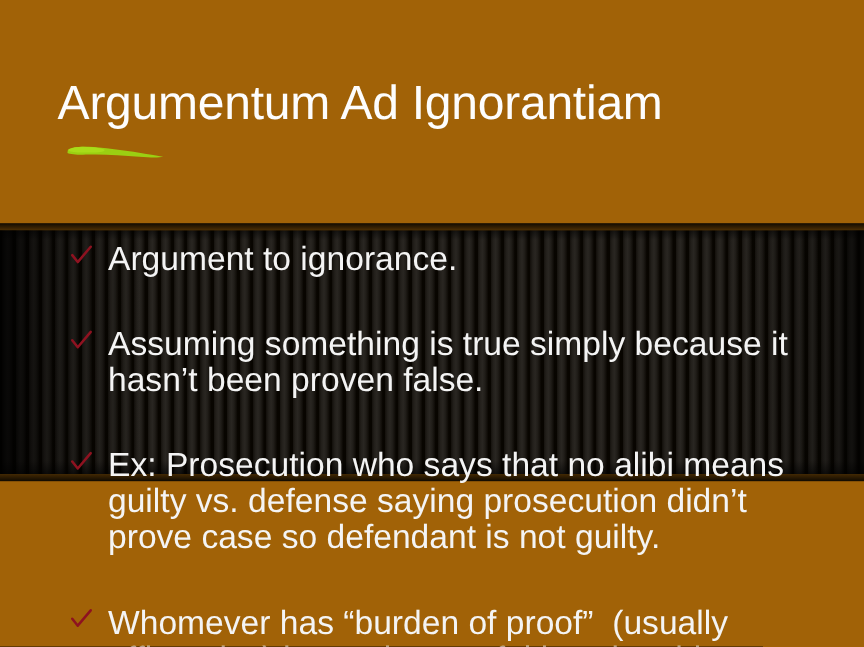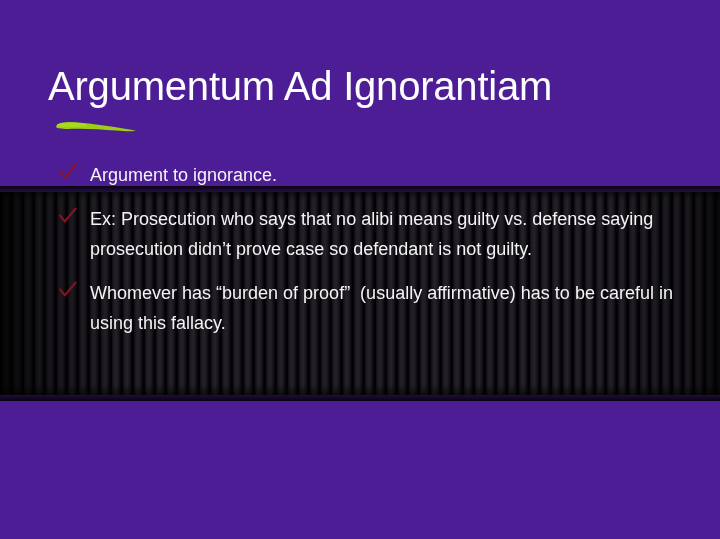--- a/index.html
+++ b/index.html
@@ -9,21 +9,21 @@
   }
   body {
     font-family: "Liberation Sans", sans-serif;
     -webkit-font-smoothing: antialiased;
   }
 
   .slide {
     position: relative;
     width: 720px;
     height: 539px;
-    background: #4c1d95;
+    background: #a16207;
     overflow: hidden;
   }
 
   
   .stripe-band {
     position: absolute;
     left: 0;
     top: 192px;
     width: 720px;
     height: 203px;
@@ -107,22 +107,23 @@
     list-style: none;
     margin: 0;
     padding: 0;
   }
 
   .bullet-item {
     position: relative;
     padding-left: 34px;
     margin-bottom: 14px;
     color: #f4f4f4;
-    font-size: 18px;
+    font-size: 28px;
     line-height: 30px;
+    margin-top: 41px;
   }
 
   .bullet-item .check-icon {
     position: absolute;
     left: 2px;
     top: 2px;
     width: 20px;
     height: 20px;
   }
 
@@ -158,20 +159,26 @@
 
     <ul class="bullet-list">
 
       <li class="bullet-item">
         <svg class="check-icon" viewBox="0 0 20 20">
           <path d="M2.2 9.6 L6.8 15.4 L17.6 2.6" stroke="#8e1220" stroke-width="2.1" fill="none" stroke-linecap="round" stroke-linejoin="round"></path>
         </svg>
         <span class="bullet-text">Argument to ignorance.</span>
       </li>
 
+      <li class="bullet-item">
+        <svg class="check-icon" viewBox="0 0 20 20">
+          <path d="M2.2 9.6 L6.8 15.4 L17.6 2.6" stroke="#8e1220" stroke-width="2.1" fill="none" stroke-linecap="round" stroke-linejoin="round"></path>
+        </svg>
+        <span class="bullet-text">Assuming something is true simply because it hasn’t been proven false.</span>
+      </li>
 
 
       <li class="bullet-item">
         <svg class="check-icon" viewBox="0 0 20 20">
           <path d="M2.2 9.6 L6.8 15.4 L17.6 2.6" stroke="#8e1220" stroke-width="2.1" fill="none" stroke-linecap="round" stroke-linejoin="round"></path>
         </svg>
         <span class="bullet-text">Ex: Prosecution who says that no alibi means guilty vs. defense saying prosecution didn’t prove case so defendant is not guilty.</span>
       </li>
 
       <li class="bullet-item">

